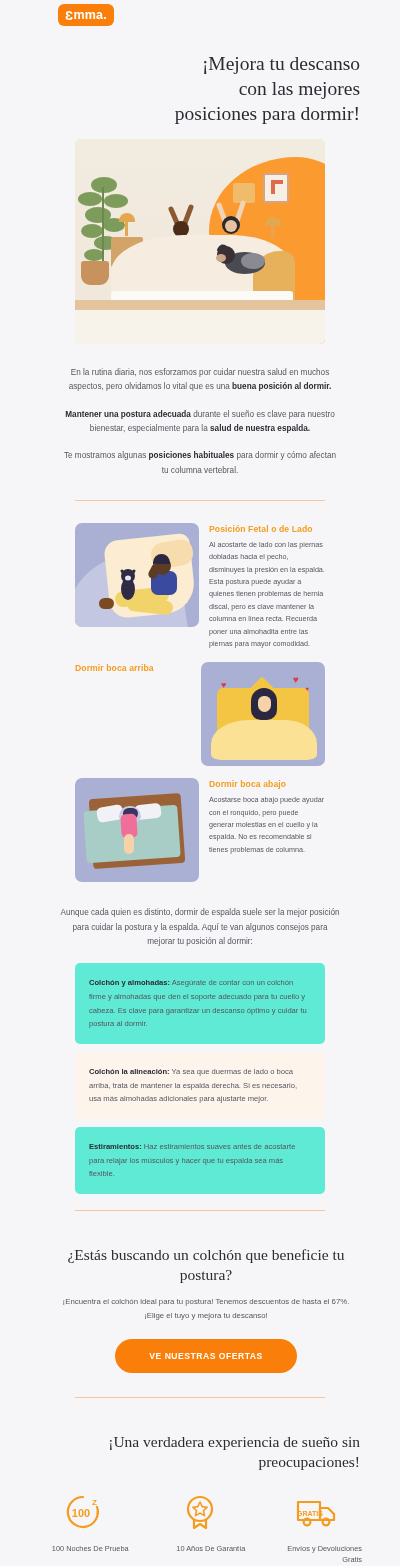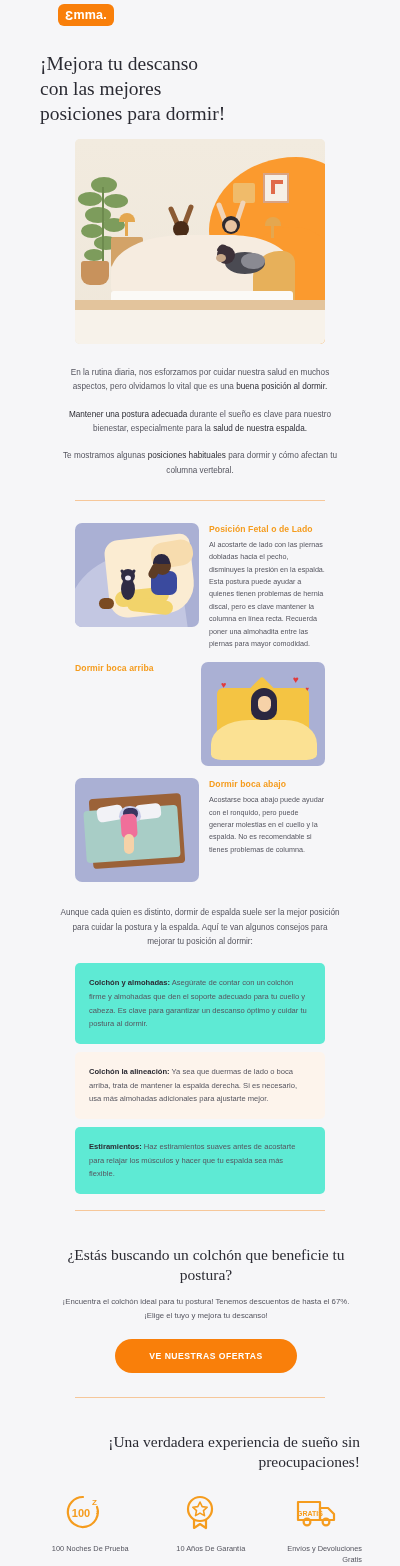--- a/index.html
+++ b/index.html
@@ -23,21 +23,21 @@
     display: inline-flex; align-items: center; justify-content: center;
     width: 56px; height: 22px; background: #f97f0a; border-radius: 6px;
     color: #ffffff; font-size: 12.5px; font-weight: 700; letter-spacing: .2px;
   }
   .logo .mark { font-size: 13px; line-height: 1; }
 
   
   .headline {
     font-family: "Liberation Serif", serif;
     font-size: 19.5px; line-height: 1.28; color: #2b2b33;
-    text-align: left; padding: 22px 40px 12px;
+    text-align: right; padding: 22px 40px 12px;
   }
 
   
   .hero-wrap { padding: 0 75px; }
   .hero {
     width: 250px; height: 205px; border-radius: 5px; overflow: hidden;
     position: relative; background: #f3ece1;
   }
   .hero .wall { position: absolute; inset: 0; background: linear-gradient(180deg,#f2ebdf 0%,#efe7da 100%); }
   .hero .blob {
@@ -69,21 +69,21 @@
   .hero .dog { position: absolute; left: 138px; top: 104px; width: 54px; height: 34px; }
   .hero .rug { position: absolute; left: 0; bottom: 0; width: 250px; height: 34px; background: #f7f2ea; }
   .hero .floor { position: absolute; left: 0; bottom: 26px; width: 250px; height: 18px; background: #e3c49c; }
 
   
   .intro { padding: 22px 62px 0; text-align: center; }
   .intro p {
     font-size: 8.2px; line-height: 1.75; color: #55555f; margin-bottom: 13px;
   }
   .intro p:last-child { margin-bottom: 0; }
-  .intro b { color: #2b2b33; font-weight: 400; }
+  .intro b { color: #2b2b33; font-weight: 700; }
 
   .divider { height: 1px; background: #f6c79a; margin: 22px 75px 0; }
 
   
   .positions { padding: 22px 0 0; }
   .poscard { display: flex; align-items: flex-start; gap: 10px; padding: 0 75px 12px; }
   .poscard.reverse { flex-direction: row-reverse; }
   .poscard .illus {
     width: 124px; height: 104px; border-radius: 7px; flex: 0 0 124px;
     background: #aab0d4; position: relative; overflow: hidden;

